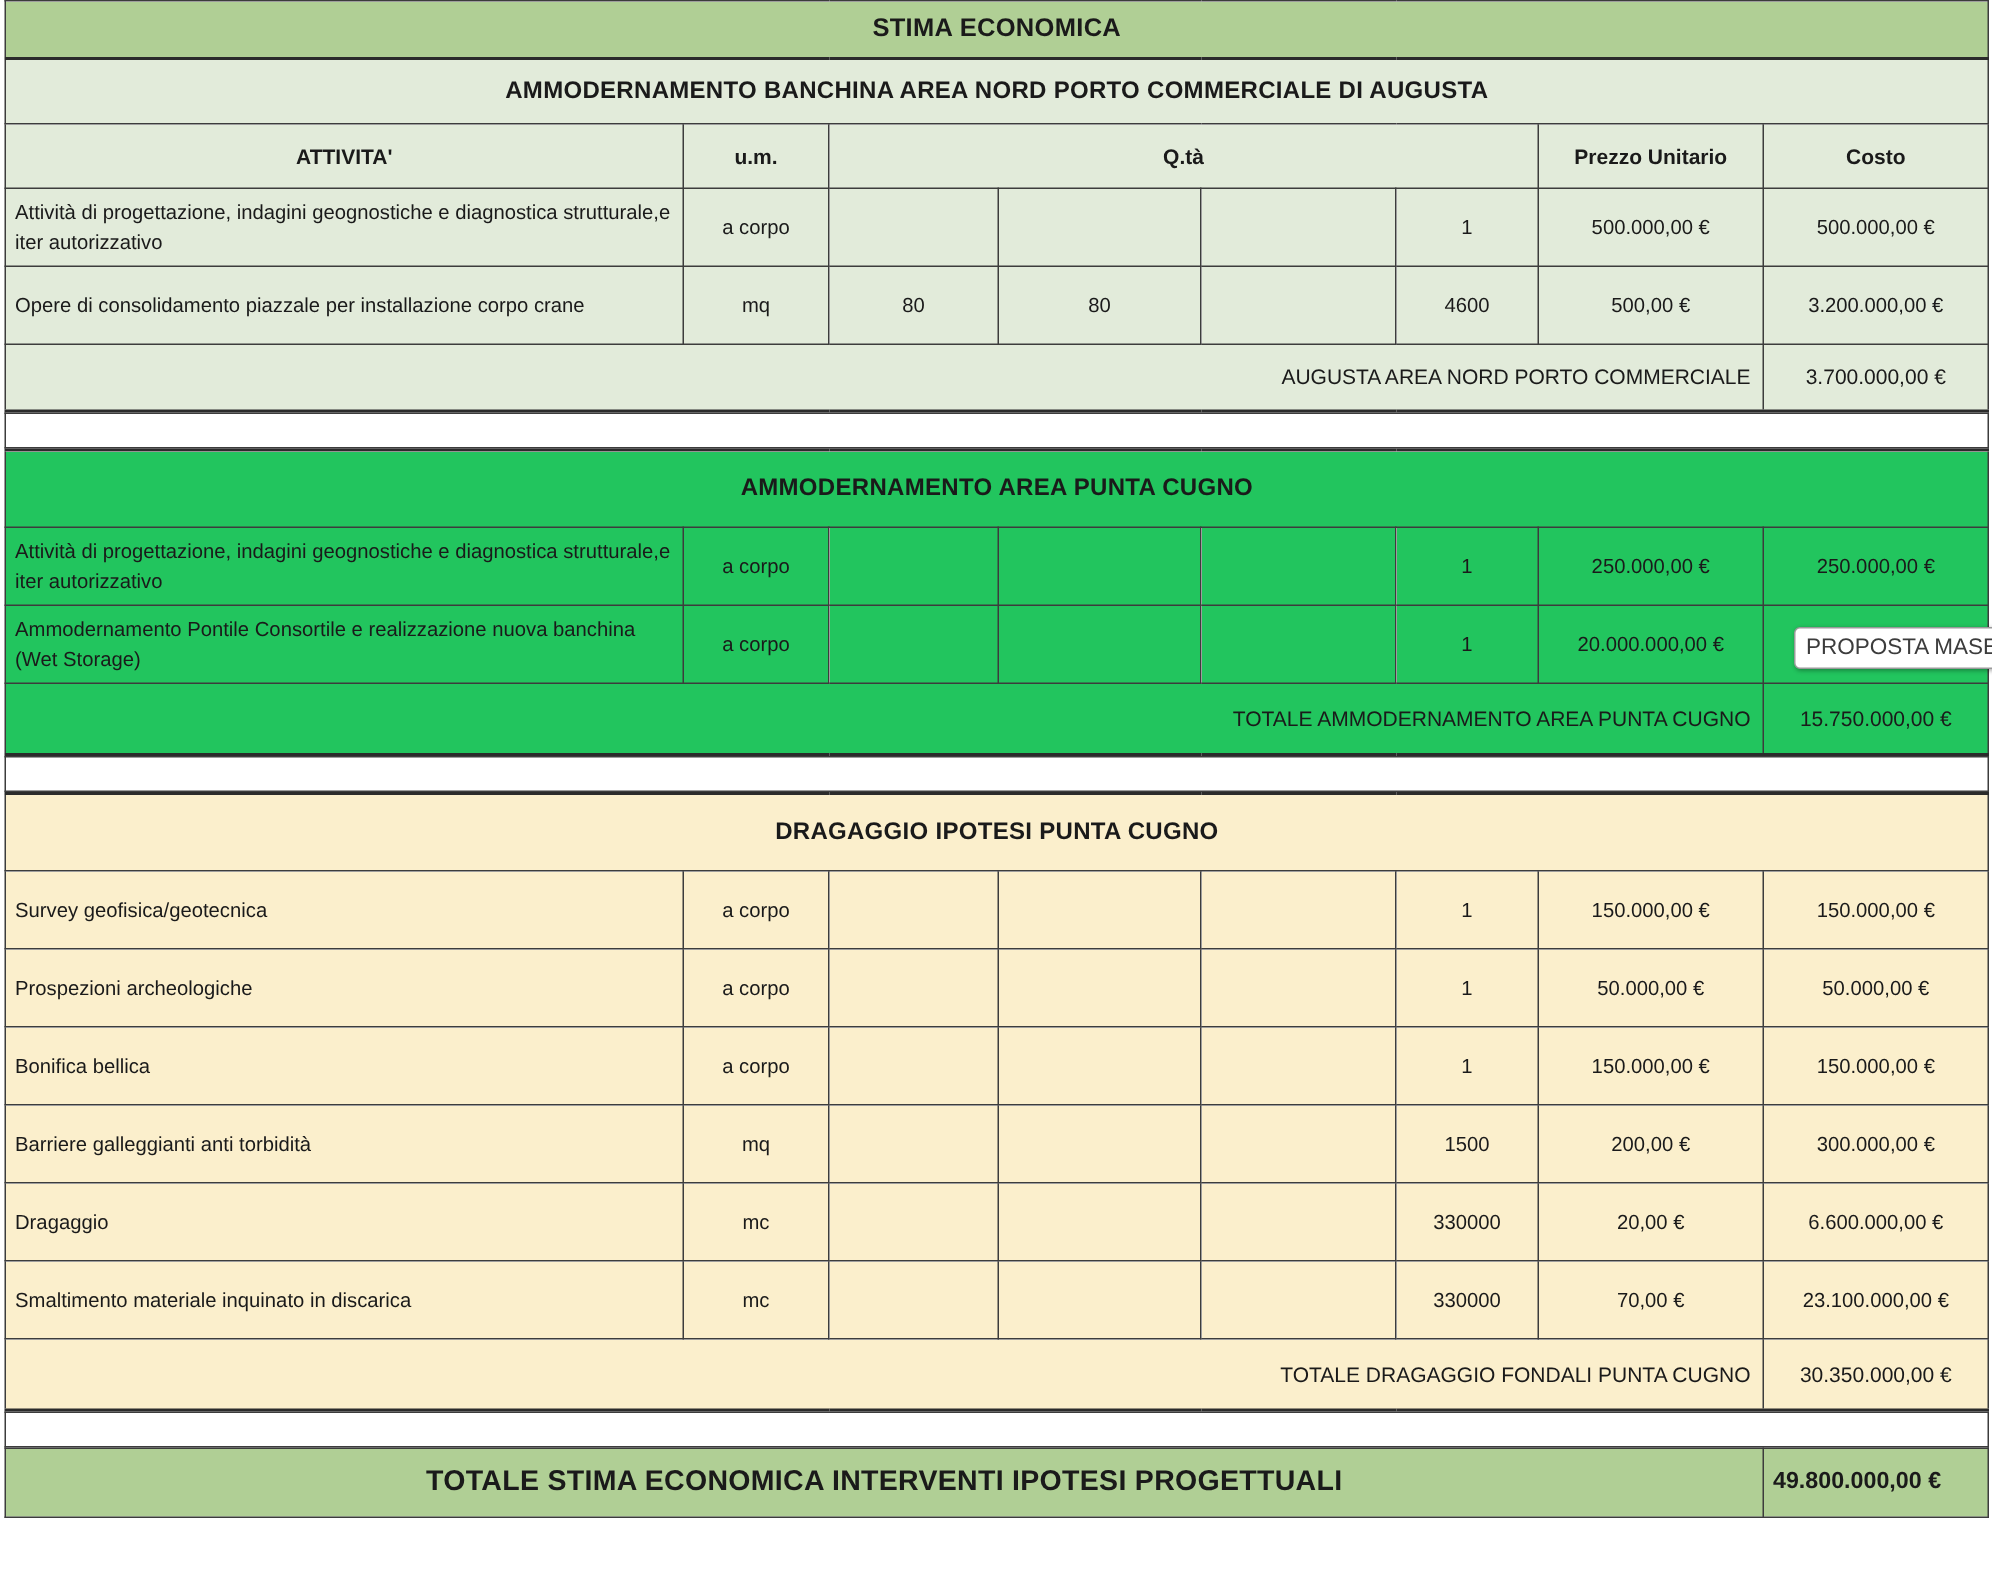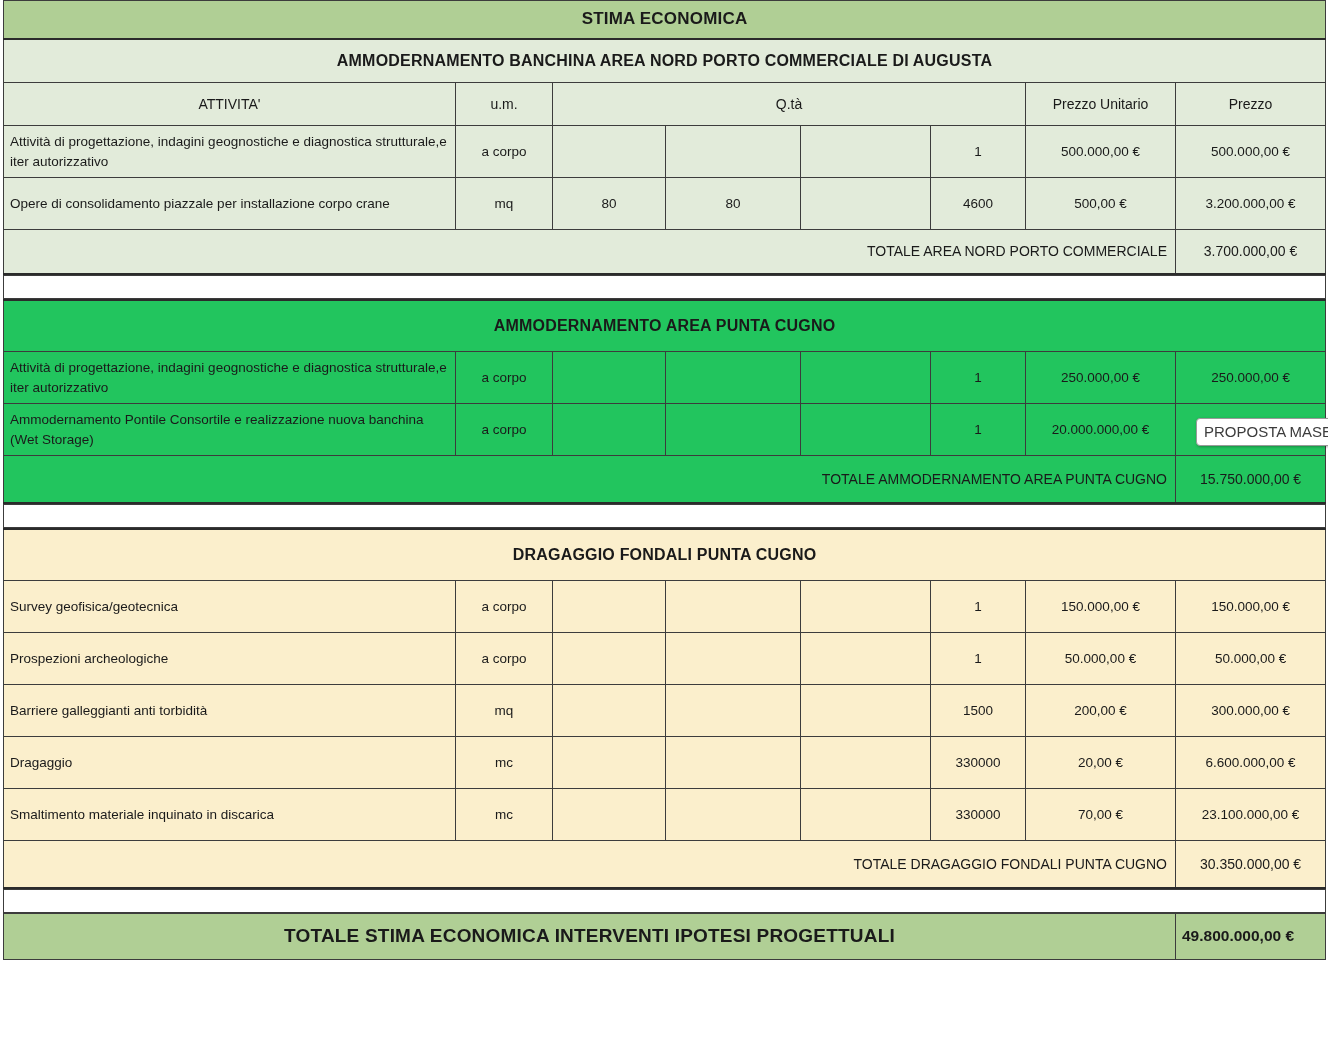--- a/index.html
+++ b/index.html
@@ -69,21 +69,21 @@
   .section-row td {
     text-align: center;
     font-weight: bold;
     font-size: 16px;
     height: 44px;
     border: 1px solid #5a5a5a;
     letter-spacing: .2px;
   }
   .colhead-row td {
     text-align: center;
-    font-weight: normal;
+    font-weight: bold;
     font-size: 14px;
     height: 43px;
   }
   .data-row td {
     height: 52px;
     font-size: 13.5px;
   }
   .data-row td.desc {
     text-align: left;
     line-height: 1.42;
@@ -163,21 +163,21 @@
         <td class="fill-green-dark" colspan="8">STIMA ECONOMICA</td>
       </tr>
       <tr class="section-row">
         <td class="fill-green thick-top" colspan="8">AMMODERNAMENTO BANCHINA AREA NORD PORTO COMMERCIALE DI AUGUSTA</td>
       </tr>
       <tr class="colhead-row">
         <td class="fill-green">ATTIVITA'</td>
         <td class="fill-green">u.m.</td>
         <td class="fill-green" colspan="4">Q.tà</td>
         <td class="fill-green">Prezzo Unitario</td>
-        <td class="fill-green">Prezzo</td>
+        <td class="fill-green">Costo</td>
       </tr>
 
       <tr class="data-row">
         <td class="fill-green desc">Attività di progettazione, indagini geognostiche e diagnostica strutturale,e iter autorizzativo</td>
         <td class="fill-green num">a corpo</td>
         <td class="fill-green num"></td>
         <td class="fill-green num"></td>
         <td class="fill-green num"></td>
         <td class="fill-green num">1</td>
         <td class="fill-green num">500.000,00 €</td>
@@ -188,21 +188,21 @@
         <td class="fill-green num">mq</td>
         <td class="fill-green num">80</td>
         <td class="fill-green num">80</td>
         <td class="fill-green num"></td>
         <td class="fill-green num">4600</td>
         <td class="fill-green num">500,00 €</td>
         <td class="fill-green num">3.200.000,00 €</td>
       </tr>
 
       <tr class="total-row">
-        <td class="fill-green label thick-bottom" colspan="7">TOTALE AREA NORD PORTO COMMERCIALE</td>
+        <td class="fill-green label thick-bottom" colspan="7">AUGUSTA AREA NORD PORTO COMMERCIALE</td>
         <td class="fill-green value thick-bottom">3.700.000,00 €</td>
       </tr>
     </tbody>
   </table>
 
   <table class="grid">
     <colgroup>
         <col style="width:1322px">
       </colgroup>
     <tbody>
@@ -273,21 +273,21 @@
         <col class="c-um">
         <col class="c-q1">
         <col class="c-q2">
       <col class="c-q3">
         <col class="c-q4">
         <col class="c-prezzo">
         <col class="c-costo">
     </colgroup>
     <tbody>
       <tr class="section-row">
-        <td class="fill-yellow thick-top" colspan="8" style="height:52px">DRAGAGGIO FONDALI PUNTA CUGNO</td>
+        <td class="fill-yellow thick-top" colspan="8" style="height:52px">DRAGAGGIO IPOTESI PUNTA CUGNO</td>
       </tr>
 
       <tr class="data-row">
         <td class="fill-yellow desc">Survey geofisica/geotecnica</td>
         <td class="fill-yellow num">a corpo</td>
         <td class="fill-yellow num"></td>
         <td class="fill-yellow num"></td>
         <td class="fill-yellow num"></td>
         <td class="fill-yellow num">1</td>
         <td class="fill-yellow num">150.000,00 €</td>
@@ -295,20 +295,30 @@
       </tr>
       <tr class="data-row">
         <td class="fill-yellow desc">Prospezioni archeologiche</td>
         <td class="fill-yellow num">a corpo</td>
         <td class="fill-yellow num"></td>
         <td class="fill-yellow num"></td>
         <td class="fill-yellow num"></td>
         <td class="fill-yellow num">1</td>
         <td class="fill-yellow num">50.000,00 €</td>
         <td class="fill-yellow num">50.000,00 €</td>
+      </tr>
+      <tr class="data-row">
+        <td class="fill-yellow desc">Bonifica bellica</td>
+        <td class="fill-yellow num">a corpo</td>
+        <td class="fill-yellow num"></td>
+        <td class="fill-yellow num"></td>
+        <td class="fill-yellow num"></td>
+        <td class="fill-yellow num">1</td>
+        <td class="fill-yellow num">150.000,00 €</td>
+        <td class="fill-yellow num">150.000,00 €</td>
       </tr>
       <tr class="data-row">
         <td class="fill-yellow desc">Barriere galleggianti anti torbidità</td>
         <td class="fill-yellow num">mq</td>
         <td class="fill-yellow num"></td>
         <td class="fill-yellow num"></td>
         <td class="fill-yellow num"></td>
         <td class="fill-yellow num">1500</td>
         <td class="fill-yellow num">200,00 €</td>
         <td class="fill-yellow num">300.000,00 €</td>

